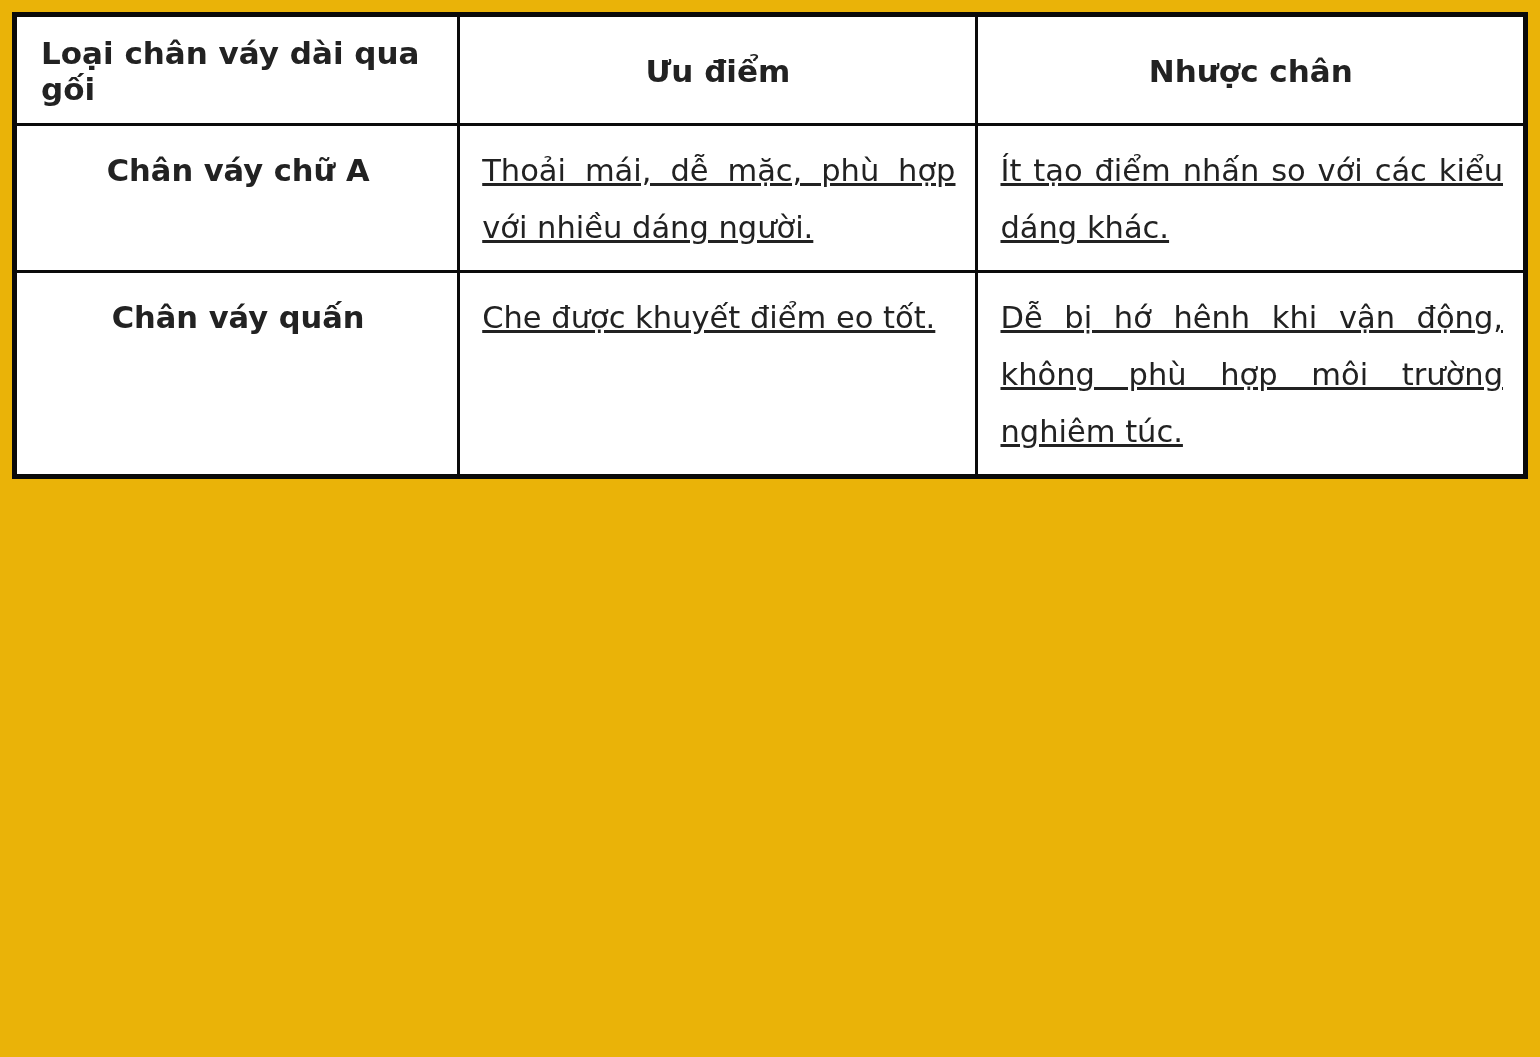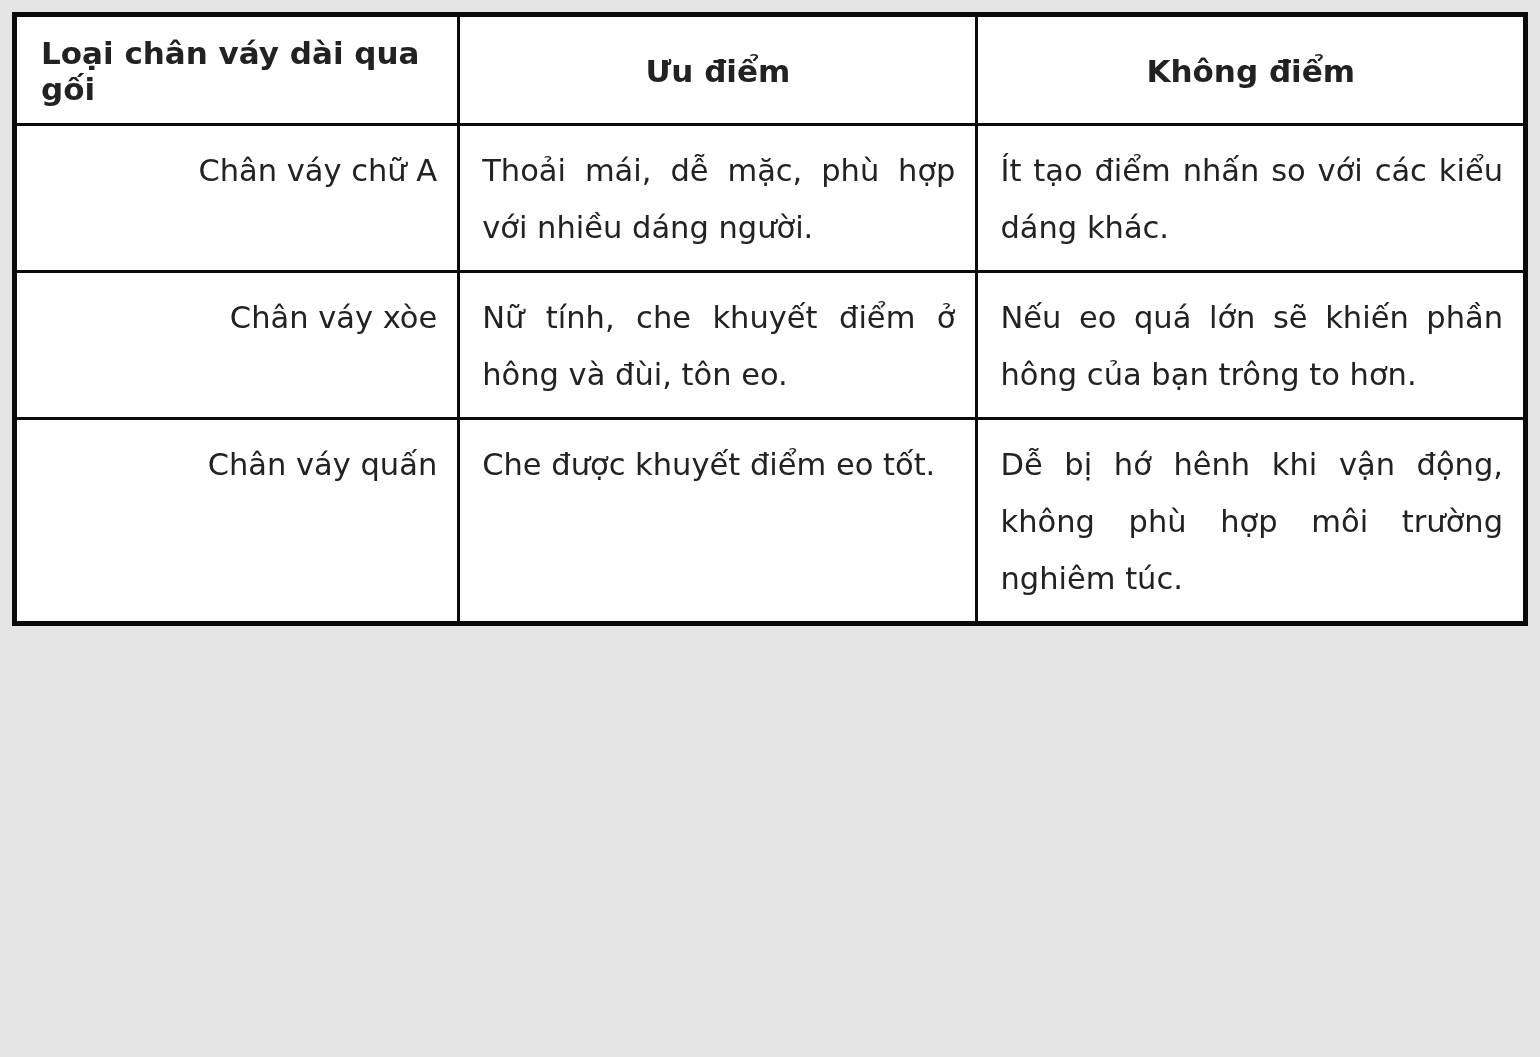--- a/index.html
+++ b/index.html
@@ -4,21 +4,21 @@
 <style>
   html, body {
     margin: 0;
     padding: 0;
     background: #ffffff;
     font-family: "DejaVu Sans", "Liberation Sans", sans-serif;
   }
   .page {
     width: 1540px;
     height: 1057px;
-    background: #e5e5e5;
+    background: #eab308;
     box-sizing: border-box;
     padding: 12px 12px;
   }
   table.skirt-table {
     border-collapse: collapse;
     table-layout: fixed;
     width: 1516px;
     background: #ffffff;
     border: 5px solid #0a0a0a;
   }
@@ -40,26 +40,28 @@
     vertical-align: middle;
   }
   th.h-type { text-align: left; padding-left: 24px; }
   th.h-pros, th.h-cons { text-align: center; }
   td {
     font-size: 30.5px;
     line-height: 1.87;
     padding: 16px 20px 14px 22px;
   }
   td.cell-type {
-    text-align: right;
+    text-align: center;
     white-space: nowrap;
+    font-weight: bold;
   }
   td.cell-pros, td.cell-cons {
     text-align: justify;
     text-justify: inter-word;
+    text-decoration: underline;
   }
   tr.r1 { height: 145px; }
   tr.r2 { height: 230px; }
   tr.r3 { height: 131px; }
   tr.r4 { height: 135px; }
   tr.r5 { height: 130px; }
   tr.r6 { height: 181px; }
 </style>
 </head>
 <body>
@@ -68,33 +70,28 @@
   <table class="skirt-table">
     <colgroup>
       <col class="c-type">
       <col class="c-pros">
       <col class="c-cons">
     </colgroup>
     <thead>
       <tr>
         <th class="h-type">Loại chân váy dài qua gối</th>
         <th class="h-pros">Ưu điểm</th>
-        <th class="h-cons">Không điểm</th>
+        <th class="h-cons">Nhược chân</th>
       </tr>
     </thead>
     <tbody>
       <tr class="r1">
         <td class="cell-type">Chân váy chữ A</td>
         <td class="cell-pros">Thoải mái, dễ mặc, phù hợp với nhiều dáng người.</td>
         <td class="cell-cons">Ít tạo điểm nhấn so với các kiểu dáng khác.</td>
-      </tr>
-      <tr class="r3">
-        <td class="cell-type">Chân váy xòe</td>
-        <td class="cell-pros">Nữ tính, che khuyết điểm ở hông và đùi, tôn eo.</td>
-        <td class="cell-cons">Nếu eo quá lớn sẽ khiến phần hông của bạn trông to hơn.</td>
       </tr>
       <tr class="r6">
         <td class="cell-type">Chân váy quấn</td>
         <td class="cell-pros">Che được khuyết điểm eo tốt.</td>
         <td class="cell-cons">Dễ bị hớ hênh khi vận động, không phù hợp môi trường nghiêm túc.</td>
       </tr>
     </tbody>
   </table>
 </div>
 

